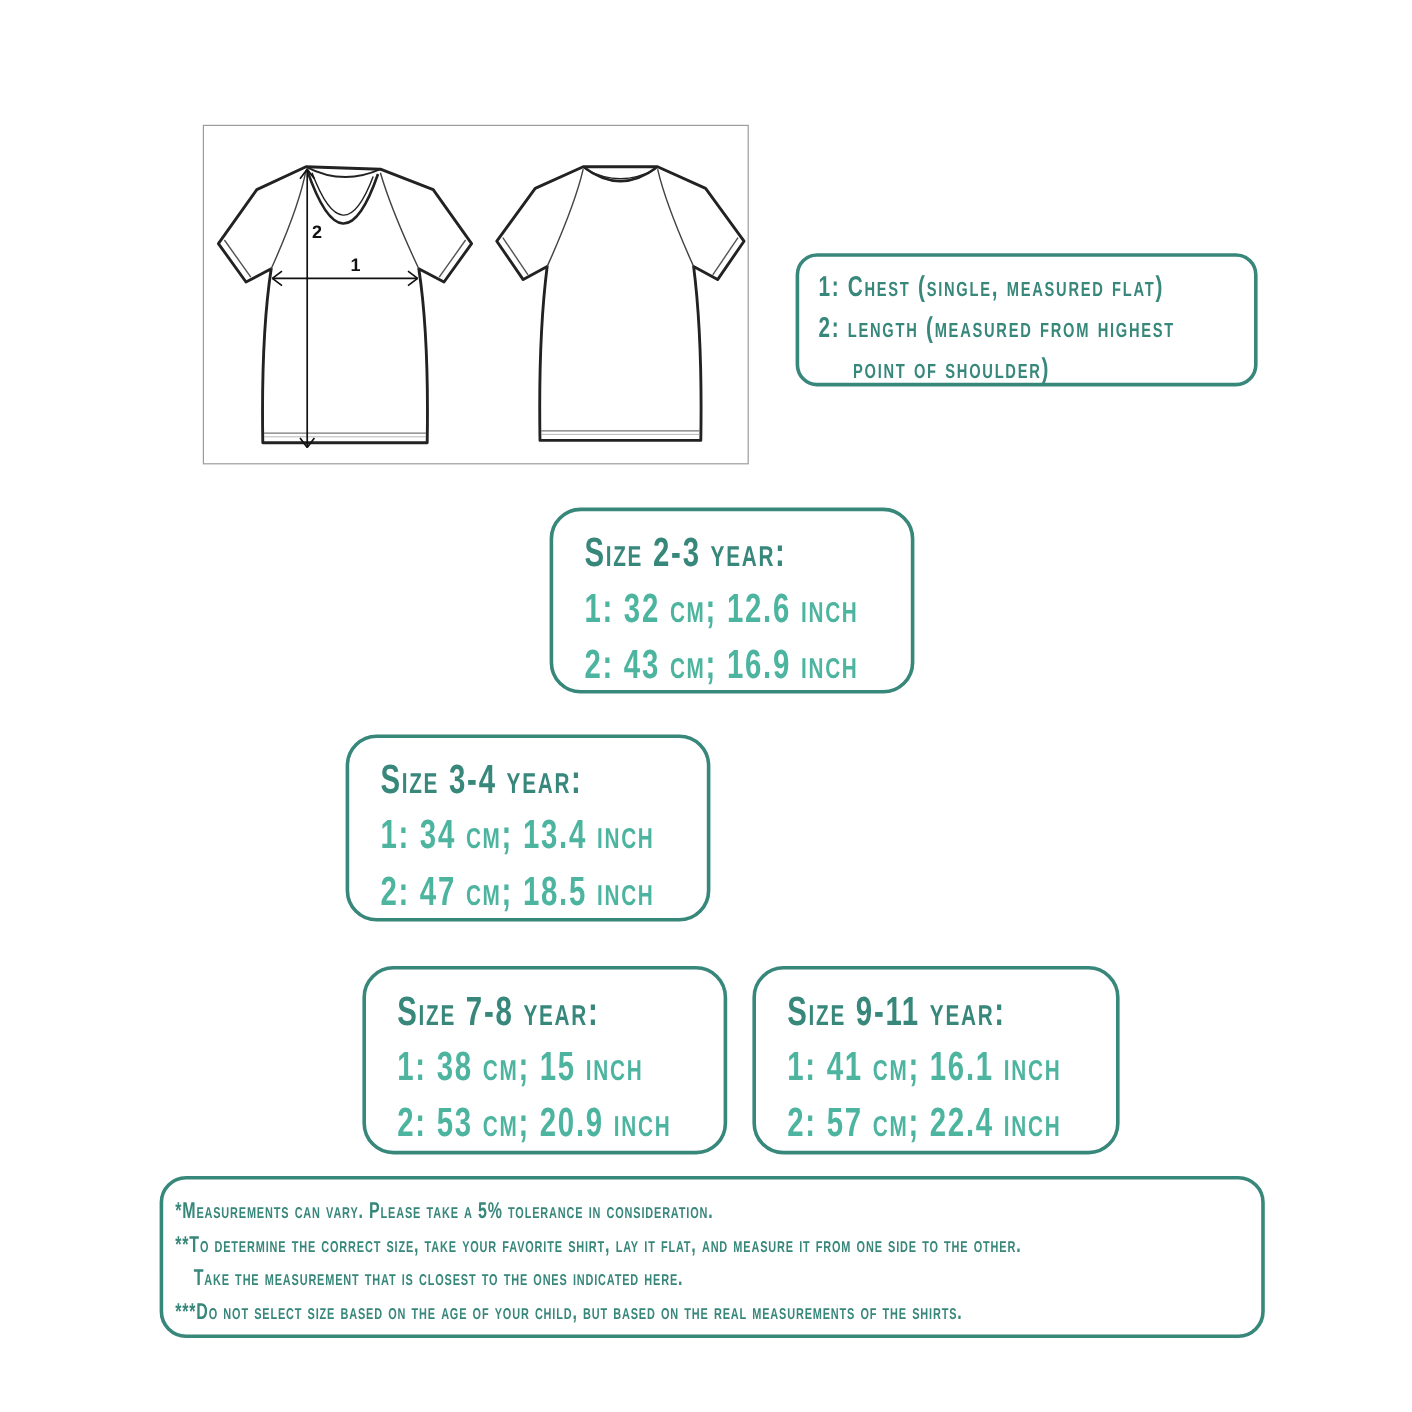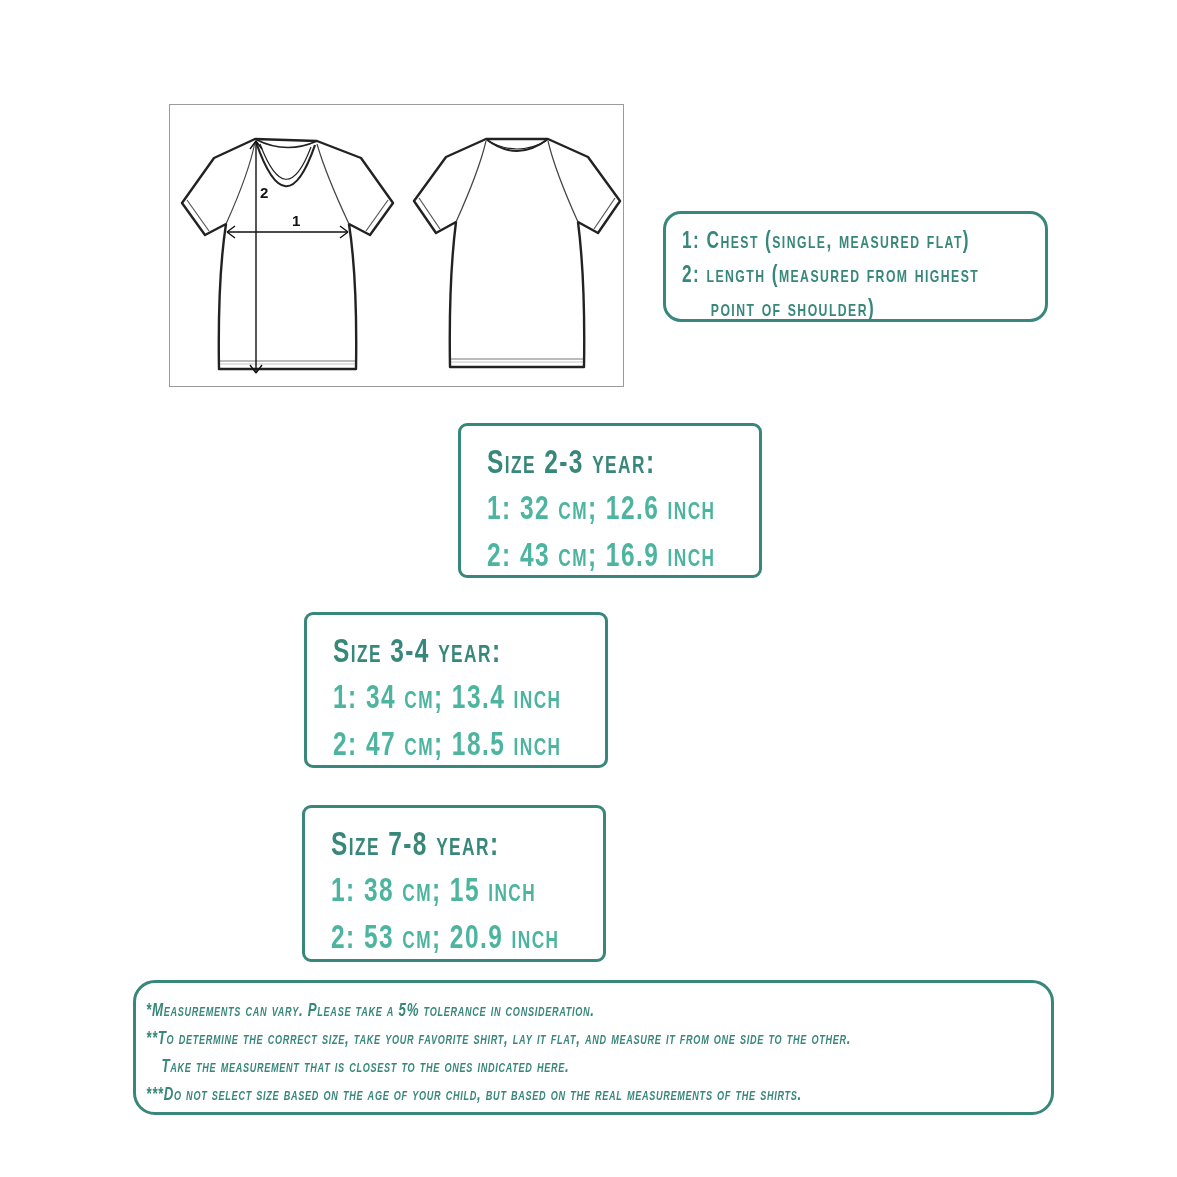--- a/index.html
+++ b/index.html
@@ -15,32 +15,32 @@
            border:1px solid #9b9b9b;background:#ffffff;box-sizing:content-box;}
   .diagram svg{display:block;}
 
   .roundbox{position:absolute;background:#ffffff;border:3.5px solid #38877B;box-sizing:border-box;}
 
   .legend-box{left:663px;top:187px;width:385px;height:111px;border-radius:18px;
               border-width:3px;padding:9px 0 0 16px;margin-top:24px;}
   .legend-line{font-size:24px;line-height:34px;letter-spacing:2px;}
   .legend-indent{padding-left:40px;}
 
-  .size-box{border-radius:9px;padding:12px 0 0 26px;}
+  .size-box{border-radius:26px;padding:12px 0 0 26px;}
   .size-title{font-size:34px;line-height:46px;}
   .size-line{font-size:34px;line-height:47px;}
 
   .box-2-3{left:458px;top:423px;width:304px;height:155px;}
-  .box-3-4{left:304px;top:612px;width:304px;height:156px;}
+  .box-3-4{left:288px;top:612px;width:304px;height:156px;}
   .box-5-6{left:627px;top:612px;width:306px;height:156px;}
   .box-7-8{left:302px;top:805px;width:304px;height:157px;}
   .box-9-11{left:627px;top:805px;width:306px;height:157px;}
 
   .notes-box{left:133px;top:980px;width:921px;height:135px;border-radius:22px;
-             padding:13px 0 0 10px;font-style:italic;}
+             padding:13px 0 0 10px;}
   .note-line{font-size:19px;line-height:28px;letter-spacing:1px;transform:scaleX(0.70);}
   .note-indent{padding-left:22px;}
 </style>
 </head>
 <body>
 
 <div class="canvas">
 
   <div class="diagram">
     <svg width="453" height="281" viewBox="0 0 453 281">
@@ -118,20 +118,25 @@
     <div class="hand light size-line">2: 47 cm; 18.5 inch</div>
   </div>
 
 
   <div class="roundbox size-box box-7-8">
     <div class="hand dark size-title">Size 7-8 year:</div>
     <div class="hand light size-line">1: 38 cm; 15 inch</div>
     <div class="hand light size-line">2: 53 cm; 20.9 inch</div>
   </div>
 
+  <div class="roundbox size-box box-9-11">
+    <div class="hand dark size-title">Size 9-11 year:</div>
+    <div class="hand light size-line">1: 41 cm; 16.1 inch</div>
+    <div class="hand light size-line">2: 57 cm; 22.4 inch</div>
+  </div>
 
   <div class="roundbox notes-box">
     <div class="hand dark note-line">*Measurements can vary. Please take a 5% tolerance in consideration.</div>
     <div class="hand dark note-line">**To determine the correct size, take your favorite shirt, lay it flat, and measure it from one side to the other.</div>
     <div class="hand dark note-line note-indent">Take the measurement that is closest to the ones indicated here.</div>
     <div class="hand dark note-line">***Do not select size based on the age of your child, but based on the real measurements of the shirts.</div>
   </div>
 
 </div>
 

